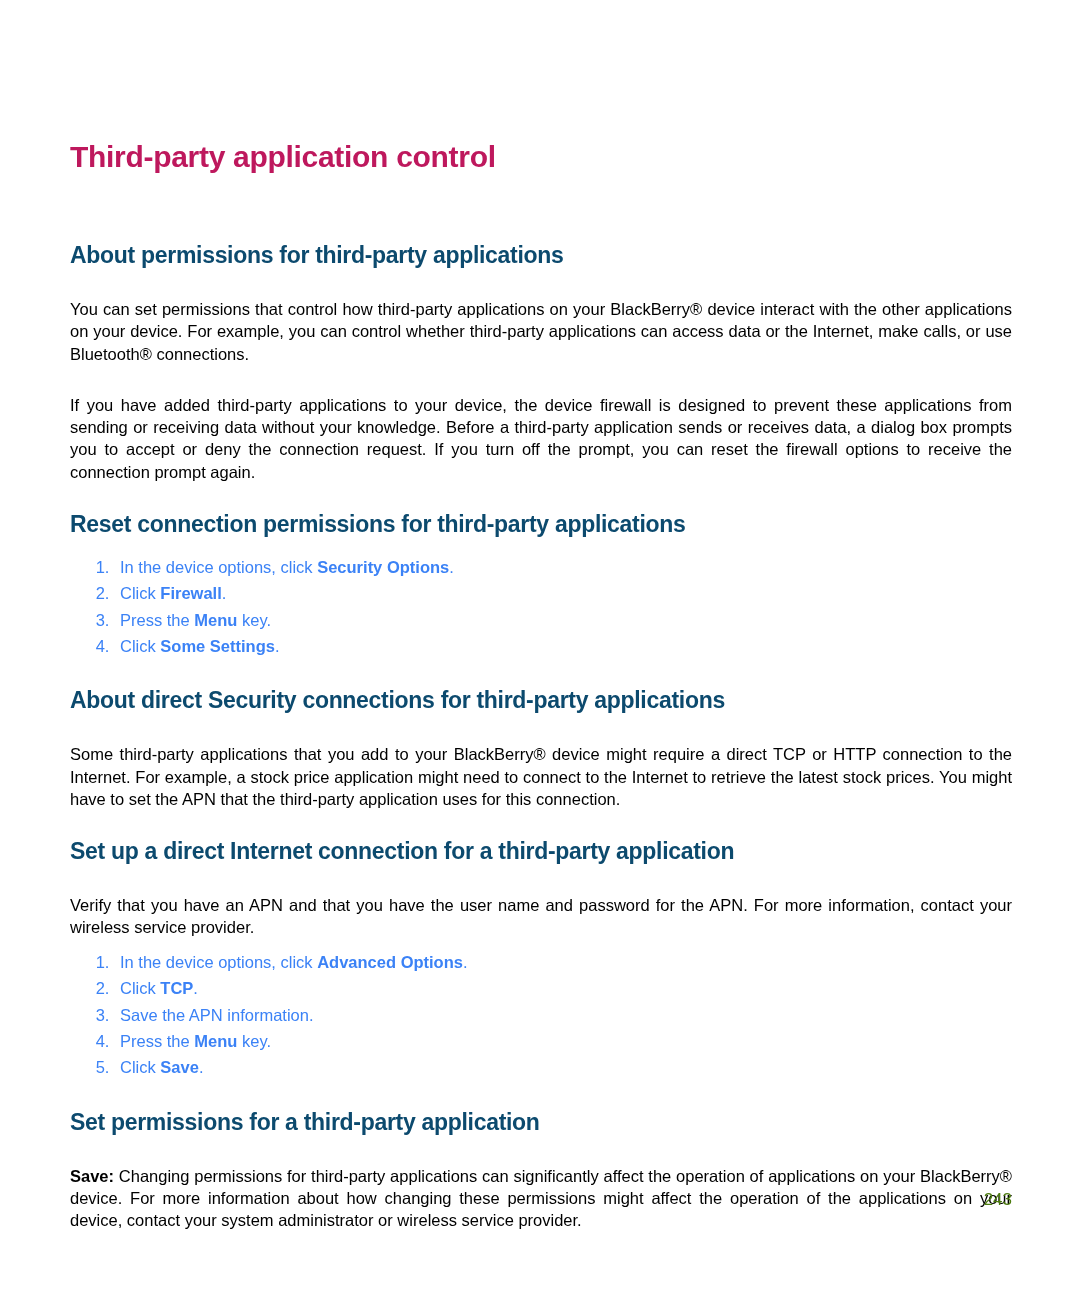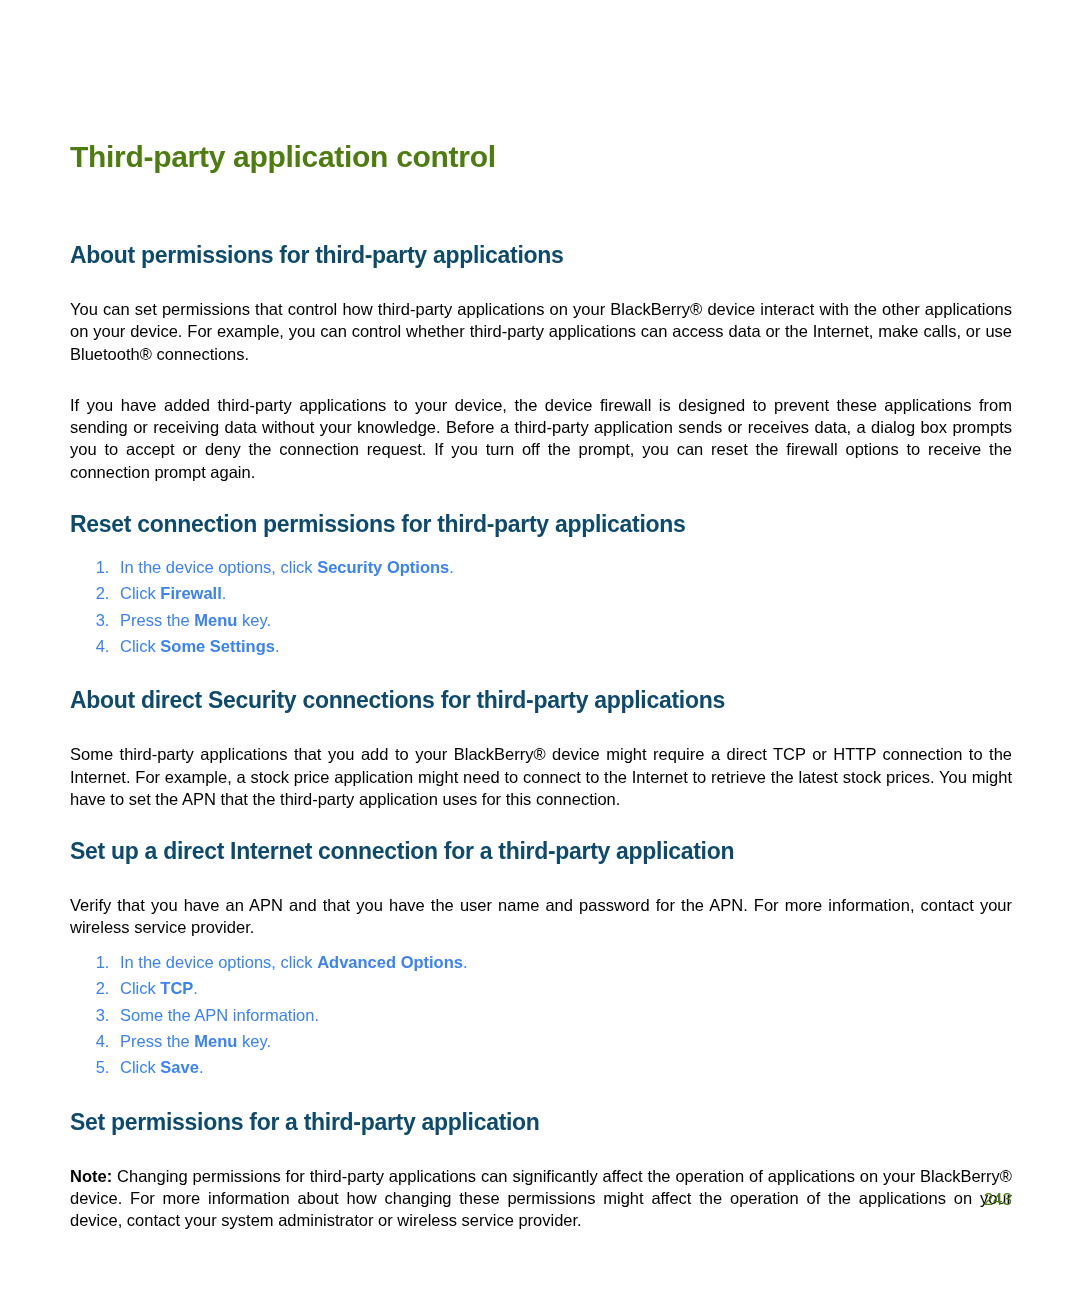--- a/index.html
+++ b/index.html
@@ -6,21 +6,21 @@
   body {
     width: 1080px;
     height: 1296px;
     background: #ffffff;
     font-family: "Segoe UI", "Helvetica Neue", Arial, sans-serif;
     color: #1a1a1a;
     position: relative;
     padding: 140px 68px 60px 70px;
   }
   h1 {
-    color: #4d7c0f;
+    color: #be185d;
     font-size: 30px;
     font-weight: 700;
     margin-bottom: 68px;
     letter-spacing: -0.3px;
   }
   h2 {
     color: #0c4a6e;
     font-size: 23px;
     font-weight: 700;
     margin-top: 28px;
@@ -73,21 +73,21 @@
 </ol>
 
 <h2>About direct Security connections for third-party applications</h2>
 <p class="tight-last">Some third-party applications that you add to your BlackBerry® device might require a direct TCP or HTTP connection to the Internet. For example, a stock price application might need to connect to the Internet to retrieve the latest stock prices. You might have to set the APN that the third-party application uses for this connection.</p>
 
 <h2>Set up a direct Internet connection for a third-party application</h2>
 <p>Verify that you have an APN and that you have the user name and password for the APN. For more information, contact your wireless service provider.</p>
 <ol>
   <li><span>In the device options, click </span><b>Advanced Options</b>.</li>
   <li><span>Click </span><b>TCP</b>.</li>
-  <li>Some the APN information.</li>
+  <li>Save the APN information.</li>
   <li><span>Press the </span><b>Menu</b><span> key.</span></li>
   <li><span>Click </span><b>Save</b>.</li>
 </ol>
 
 <h2>Set permissions for a third-party application</h2>
-<p><b>Note:</b><span>  Changing permissions for third-party applications can significantly affect the operation of applications on your BlackBerry® device. For more information about how changing these permissions might affect the operation of the applications on your device, contact your system administrator or wireless service provider.</span></p>
+<p><b>Save:</b><span>  Changing permissions for third-party applications can significantly affect the operation of applications on your BlackBerry® device. For more information about how changing these permissions might affect the operation of the applications on your device, contact your system administrator or wireless service provider.</span></p>
 
 <div class="page-number">243</div>
 
 </body></html>

